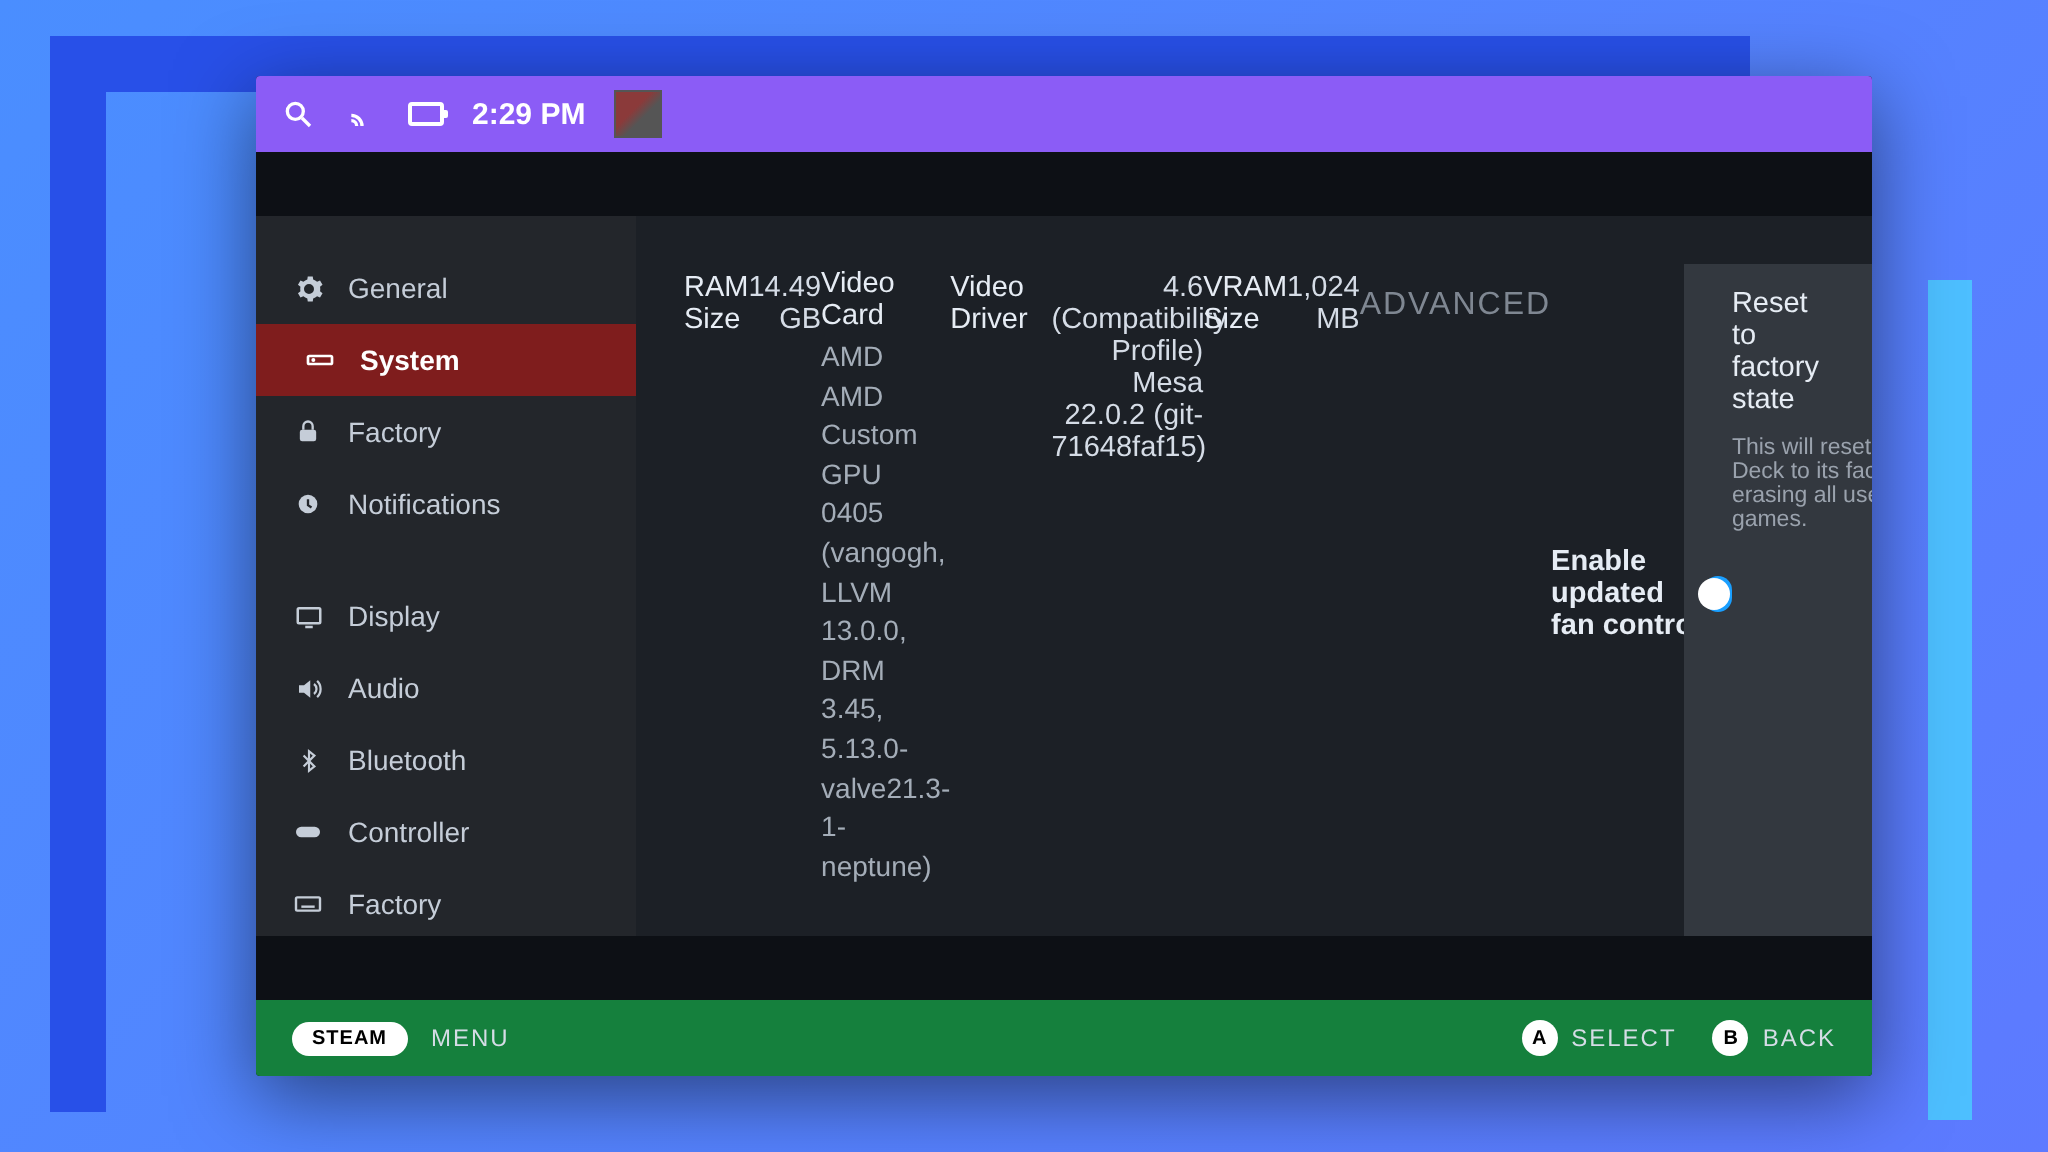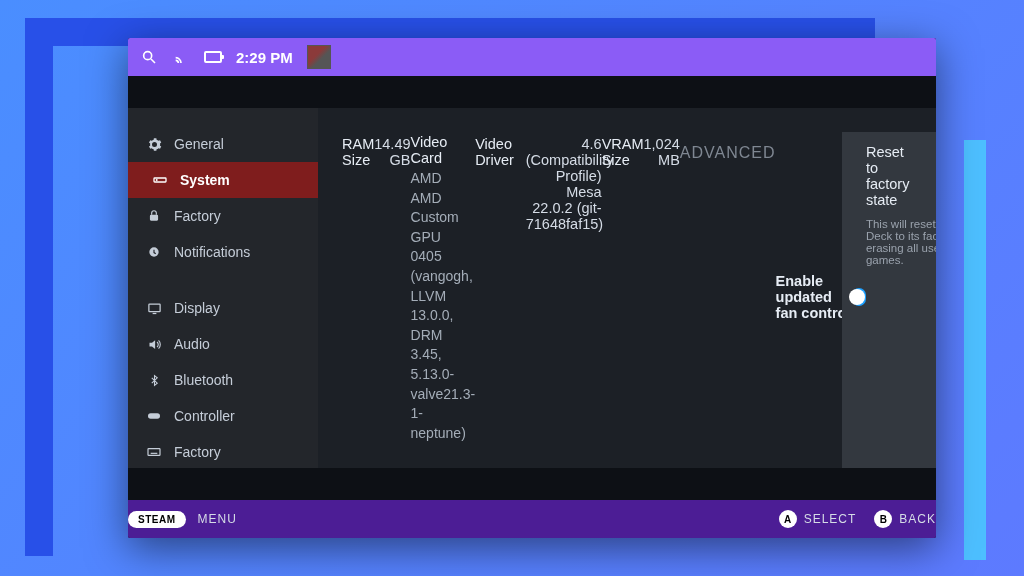--- a/index.html
+++ b/index.html
@@ -42,21 +42,21 @@
     .section-heading { color: #7f8792; font-size: 16px; letter-spacing: 1px; font-weight: normal; padding: 18px 0 10px 0; }
     .toggle-row { display: flex; align-items: center; justify-content: space-between; padding: 10px 0; font-weight: bold; }
     .toggle { width: 34px; height: 18px; background: #1a9fff; border-radius: 10px; position: relative; cursor: pointer; }
     .toggle-knob { position: absolute; right: 1px; top: 1px; width: 16px; height: 16px; background: #fff; border-radius: 50%; }
     .reset-block { background: #33383f; margin: 6px -24px 0 -24px; padding: 12px 24px 14px 24px; }
     .reset-top { display: flex; align-items: center; justify-content: space-between; gap: 28px; }
     .reset-btn { background: #fff; color: #1a1d24; border: none; padding: 9px 18px; font-size: 13.5px; font-weight: 400; cursor: pointer; border-radius: 2px; }
     .reset-desc { color: #9aa2ad; font-size: 11.5px; margin-top: 10px; }
 
     
-    .footer { height: 38px; background: #4c1d95; display: flex; align-items: center; padding: 0 0; justify-content: space-between; margin-top: 32px; }
+    .footer { height: 38px; background: #15803d; display: flex; align-items: center; padding: 0 18px; justify-content: space-between; margin-top: 32px; }
     .footer-left { display: flex; align-items: center; gap: 12px; }
     .steam-pill { background: #fff; color: #000; font-size: 10px; font-weight: bold; padding: 3px 10px; border-radius: 10px; letter-spacing: 0.5px; }
     .footer-text { color: #d5dce6; font-size: 12px; letter-spacing: 1px; }
     .footer-right { display: flex; align-items: center; gap: 18px; }
     .footer-btn { display: flex; align-items: center; gap: 7px; cursor: pointer; }
     .btn-circle { width: 18px; height: 18px; border-radius: 50%; display: flex; align-items: center; justify-content: center; font-size: 10px; font-weight: bold; }
     .btn-a { background: #fff; color: #000; }
     .btn-b { background: #fff; color: #000; }
 
     svg { display: block; }

